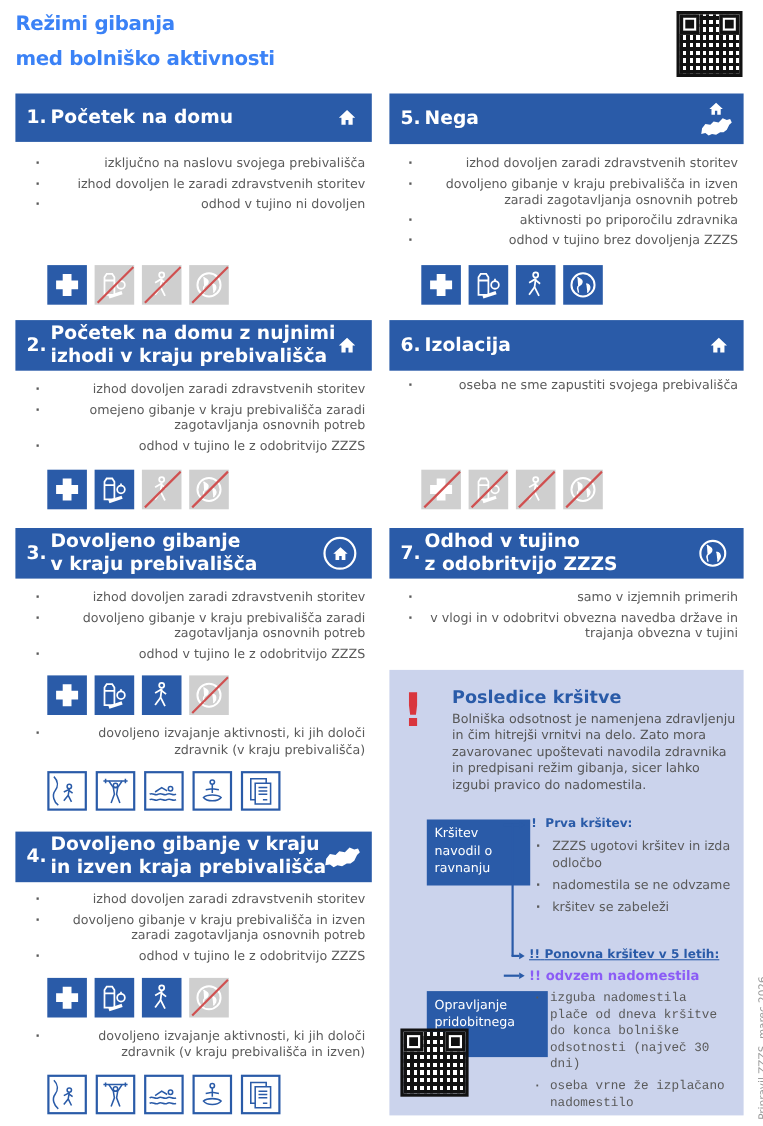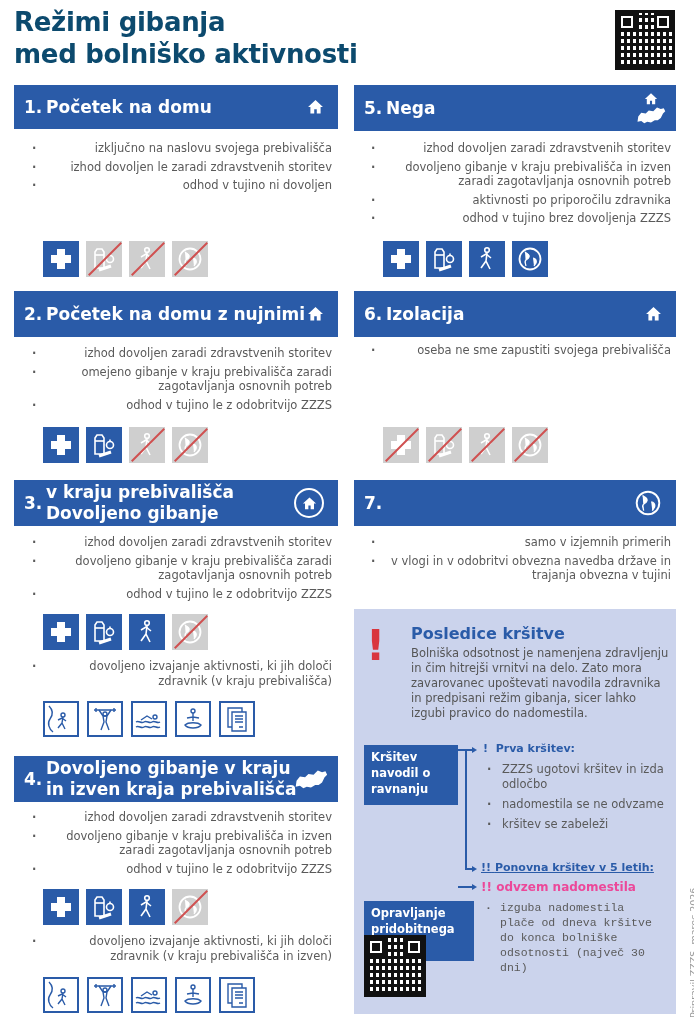--- a/index.html
+++ b/index.html
@@ -1,17 +1,17 @@
 <!DOCTYPE html>
 <html><head>
 <meta charset="utf-8">
 <style>
   * { box-sizing: border-box; margin: 0; padding: 0; }
   body { width: 694px; height: 1024px; background: #ffffff; font-family: "DejaVu Sans", sans-serif; position: relative; overflow: hidden; color: #555; }
-  .title { position: absolute; left: 14px; top: 6px; color: #0c4a6e; font-weight: bold; font-size: 26px; line-height: 32px; letter-spacing: -0.3px; }
+  .title { position: absolute; left: 14px; top: 6px; color: #3b82f6; font-weight: bold; font-size: 18px; line-height: 32px; letter-spacing: -0.3px; }
   .qr { position: absolute; background:
       repeating-linear-gradient(90deg, #111 0 3px, transparent 3px 6px),
       repeating-linear-gradient(0deg, #111 0 3px, #fff 3px 7px);
       border: 3px solid #111; }
   .qr::before, .qr::after { content: ""; position: absolute; width: 12px; height: 12px; border: 3px solid #111; background: #fff; box-shadow: inset 0 0 0 2px #fff, inset 0 0 0 6px #111; }
   .qr::before { left: 0; top: 0; }
   .qr::after { right: 0; top: 0; }
   .qr-top { left: 615px; top: 10px; width: 60px; height: 60px; }
   .qr-bottom { left: 364px; top: 935px; width: 62px; height: 62px; }
 
@@ -30,27 +30,27 @@
   .ic.off::after { content: ""; position: absolute; left: -4px; top: 17px; width: 46px; height: 2px; background: #d05050; transform: rotate(-45deg); }
   .ic svg { width: 26px; height: 26px; }
   .act-row { position: absolute; display: flex; gap: 8px; }
   .act { width: 36px; height: 36px; border: 2px solid #2a5ba8; display: flex; align-items: center; justify-content: center; background: #fff; }
   .act svg { width: 28px; height: 28px; }
 
   .panel { position: absolute; left: 354px; top: 609px; width: 322px; height: 405px; background: #cbd3ec; }
   .excl { position: absolute; left: 366px; top: 625px; color: #d9363e; font-size: 42px; font-weight: bold; line-height: 42px; }
   .panel-title { position: absolute; left: 411px; top: 624px; color: #2a5ba8; font-weight: bold; font-size: 16px; }
   .panel-text { position: absolute; left: 411px; top: 646px; width: 262px; font-size: 11.5px; line-height: 15px; color: #555; }
-  .box { position: absolute; background: #2a5ba8; color: #fff; font-weight: bold; font-size: 11.5px; line-height: 16px; padding: 4px 7px; }
+  .box { position: absolute; background: #2a5ba8; color: #fff; font-weight: normal; font-size: 11.5px; line-height: 16px; padding: 4px 7px; margin-left: 24px; }
   .box1 { left: 364px; top: 745px; width: 94px; height: 60px; }
   .box2 { left: 364px; top: 901px; width: 110px; height: 60px; }
   .line { position: absolute; background: #2a5ba8; }
   .arrowhead { position: absolute; width: 0; height: 0; border-top: 3px solid transparent; border-bottom: 3px solid transparent; border-left: 5px solid #2a5ba8; }
   .consq-head { position: absolute; color: #2a5ba8; font-weight: bold; font-size: 11px; }
-  .consq-head2 { position: absolute; color: #ec4899; font-weight: bold; font-size: 12px; }
+  .consq-head2 { position: absolute; color: #8b5cf6; font-weight: bold; font-size: 12px; }
   .consq-list { position: absolute; list-style: none; font-size: 11.5px; line-height: 15px; color: #5a5a5a; }
   .consq-list li { position: relative; padding-left: 15px; margin-bottom: 5px; }
   .consq-list li::before { content: "·"; position: absolute; left: 0; font-weight: bold; }
   .footer-vert { position: absolute; left: 688px; top: 1018px; transform-origin: left top; transform: rotate(-90deg); font-size: 9.5px; color: #999; white-space: nowrap; }
 </style>
 </head>
 <body>
 
 <div class="title">
   <div>Režimi gibanja</div>
@@ -145,20 +145,21 @@
       <svg>
         <use href="#globe"></use>
       </svg>
     </div>
 </div>
 
 <div class="section-head" style="left:14px;top:291px;width:324px;height:46px;">
   <span class="num">2.</span>
   <span>
       <span style="display:block">Početek na domu z nujnimi</span>
+      <span style="display:block">izhodi v kraju prebivališča</span>
     </span>
   <svg class="head-icon" width="17" height="17">
       <use href="#home"></use>
     </svg>
 </div>
 <ul class="bullets" style="left:32px;top:346px;width:300px;">
   <li>izhod dovoljen zaradi zdravstvenih storitev</li>
   <li>omejeno gibanje v kraju prebivališča zaradi zagotavljanja osnovnih potreb</li>
   <li>odhod v tujino le z odobritvijo ZZZS</li>
 </ul>
@@ -181,22 +182,22 @@
   <div class="ic off">
       <svg>
         <use href="#globe"></use>
       </svg>
     </div>
 </div>
 
 <div class="section-head" style="left:14px;top:480px;width:324px;height:46px;">
   <span class="num">3.</span>
   <span>
+      <span style="display:block">Dovoljeno gibanje</span>
       <span style="display:block">v kraju prebivališča</span>
-      <span style="display:block">Dovoljeno gibanje</span>
     </span>
   <span class="head-icon" style="width:30px;height:30px;border:2px solid #fff;border-radius:50%;display:flex;align-items:center;justify-content:center;">
       <svg width="15" height="15">
         <use href="#home"></use>
       </svg>
     </span>
 </div>
 <ul class="bullets" style="left:32px;top:535px;width:300px;">
   <li>izhod dovoljen zaradi zdravstvenih storitev</li>
   <li>dovoljeno gibanje v kraju prebivališča zaradi zagotavljanja osnovnih potreb</li>
@@ -392,20 +393,24 @@
     </div>
   <div class="ic off">
       <svg>
         <use href="#globe"></use>
       </svg>
     </div>
 </div>
 
 <div class="section-head" style="left:354px;top:480px;width:322px;height:46px;">
   <span class="num">7.</span>
+  <span>
+      <span style="display:block">Odhod v tujino</span>
+      <span style="display:block">z odobritvijo ZZZS</span>
+    </span>
   <svg class="head-icon" width="28" height="28" viewBox="0 0 26 26" style="color:#fff">
       <use href="#globe"></use>
     </svg>
 </div>
 <ul class="bullets" style="left:371px;top:535px;width:300px;">
   <li>samo v izjemnih primerih</li>
   <li>v vlogi in v odobritvi obvezna navedba države in trajanja obvezna v tujini</li>
 </ul>
 
 <div class="panel"></div>
@@ -433,16 +438,17 @@
   <li>kršitev se zabeleži</li>
 </ul>
 <div class="consq-head" style="left:481px;top:861px;text-decoration:underline;">
   <span>!!</span>&nbsp;<span>Ponovna kršitev v 5 letih:</span>
 </div>
 <div class="consq-head2" style="left:481px;top:880px;">
   <span>!!</span>&nbsp;<span>odvzem nadomestila</span>
 </div>
 <ul class="consq-list" style="left:485px;top:900px;width:180px;font-family:Liberation Mono, monospace;">
   <li>izguba nadomestila plače od dneva kršitve do konca bolniške odsotnosti (največ 30 dni)</li>
+  <li>oseba vrne že izplačano nadomestilo</li>
 </ul>
 <div class="qr qr-bottom"></div>
 
 <div class="footer-vert">Pripravil ZZZS, marec 2026</div>
 
 </body></html>

